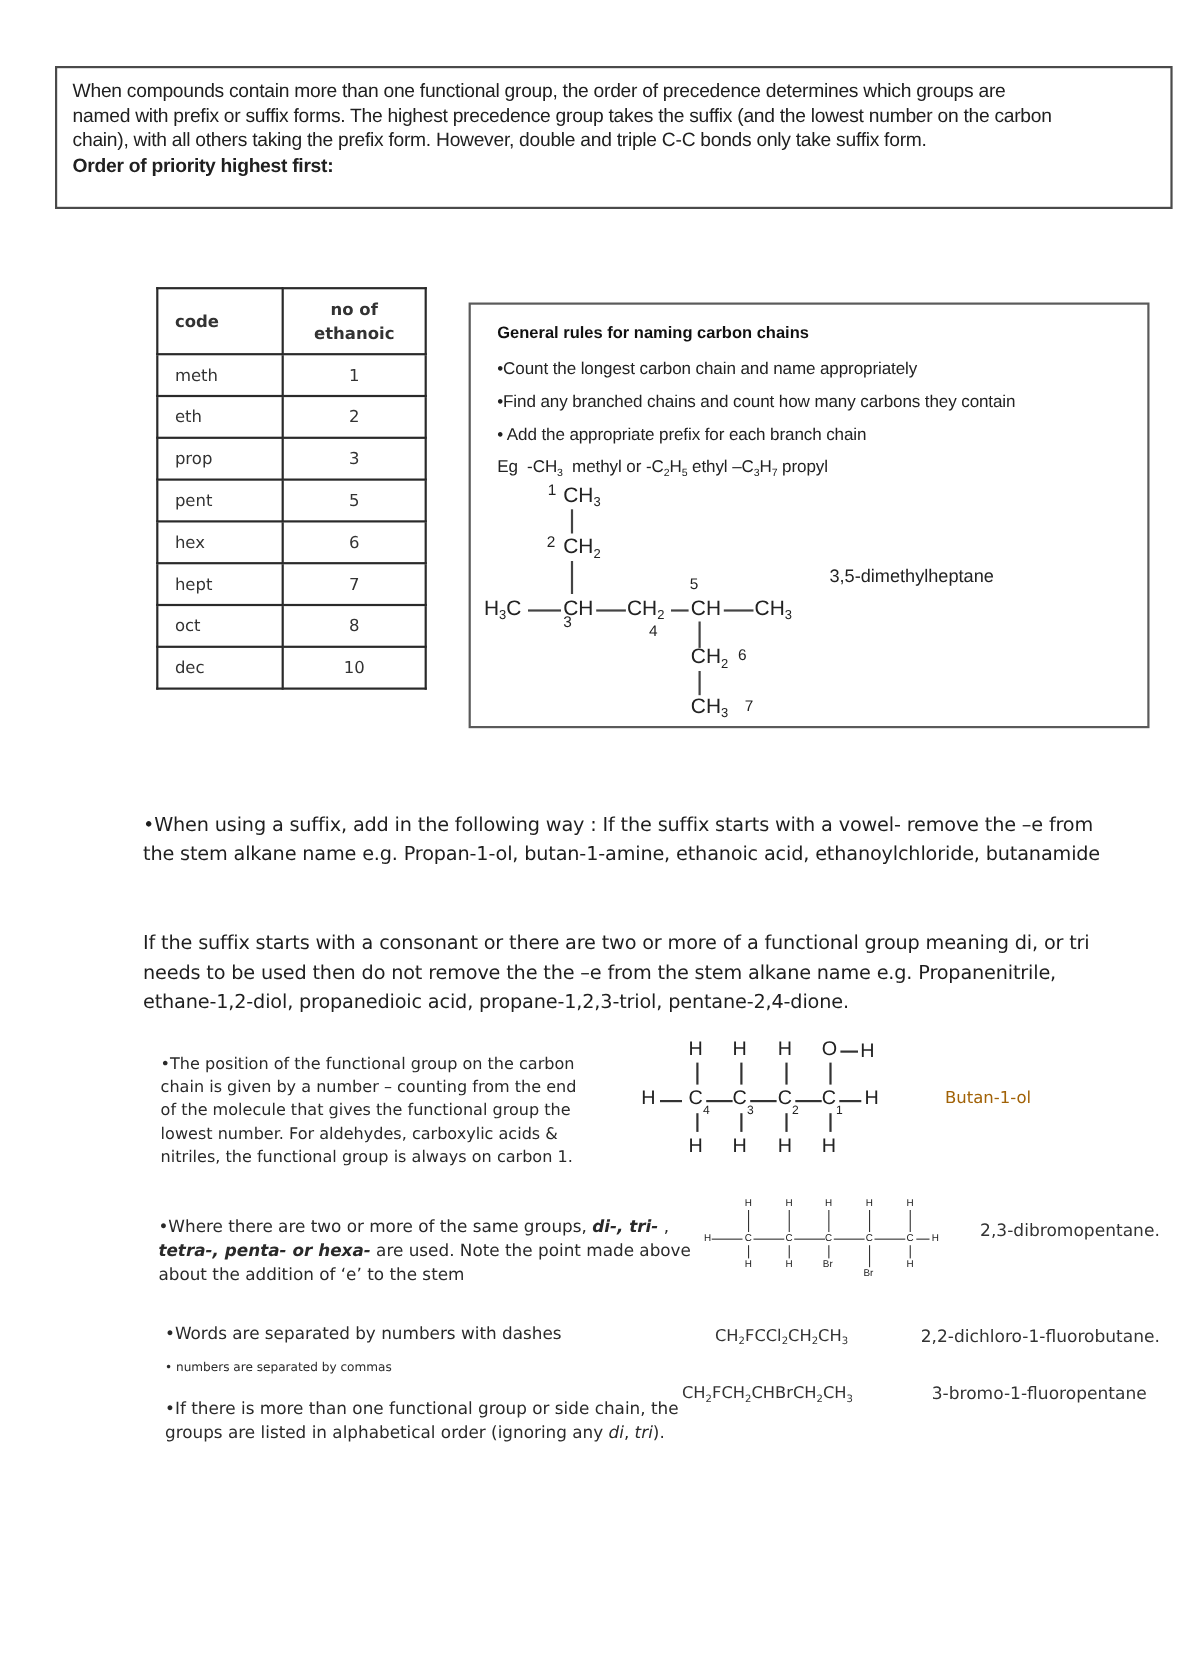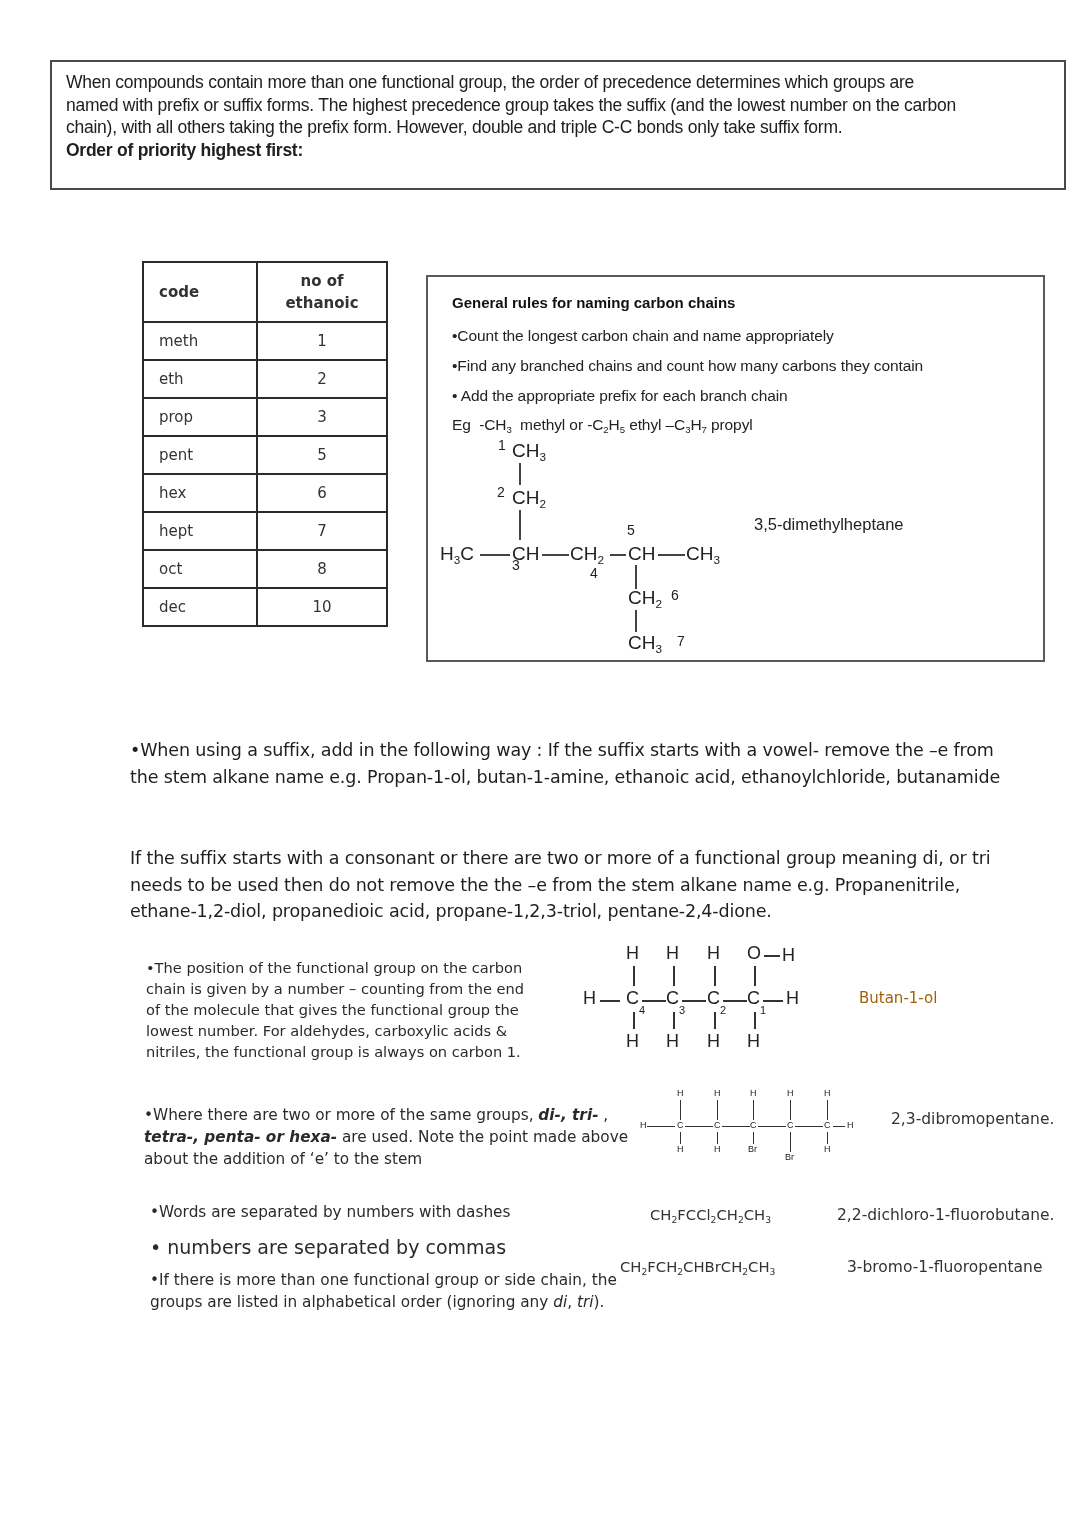--- a/index.html
+++ b/index.html
@@ -250,21 +250,21 @@
     <span class="abs lw-sm" style="left: 189px; top: 2px;">H</span>
     <div class="abs" style="left: 192px; top: 14px; width: 1px; height: 20px; background: rgb(51, 51, 51);"></div>
     <div class="abs" style="left: 192px; top: 46px; width: 1px; height: 12px; background: rgb(51, 51, 51);"></div>
     <span class="abs lw-sm" style="left: 189px; top: 58px;">H</span>
     <div class="abs" style="left: 198px; top: 40px; width: 12px; height: 1px; background: rgb(51, 51, 51);"></div>
     <span class="abs lw-sm" style="left: 212px; top: 34px;">H</span>
   </div>
 <div class="abs cal" style="left:891px;top:1110px;font-size:15.5px;color:#333;">2,3-dibromopentane.</div>
 
 <div class="abs cal" style="left:150px;top:1203px;font-size:15.3px;color:#2a2a2a;">•Words are separated by numbers with dashes</div>
-<div class="abs cal" style="left:150px;top:1236px;font-size:19px;color:#2a2a2a;">• numbers are separated by commas</div>
+<div class="abs cal" style="left:150px;top:1236px;font-size:11px;color:#2a2a2a;">• numbers are separated by commas</div>
 <div class="abs cal" style="left:150px;top:1269px;font-size:15.3px;line-height:22px;color:#2a2a2a;">
   <div>•If there is more than one functional group or side chain, the</div>
   <div><span>groups are listed in alphabetical order (ignoring any </span><i>di</i><span>, </span><i>tri</i><span>).</span></div>
 </div>
 
 <div class="abs cal" style="left:650px;top:1206px;font-size:14.8px;color:#333;" id="formula-0"><span>CH</span><sub>2</sub><span>FCCl</span><sub>2</sub><span>CH</span><sub>2</sub><span>CH</span><sub>3</sub></div>
 <div class="abs cal" style="left:837px;top:1206px;font-size:15.5px;color:#333;">2,2-dichloro-1-fluorobutane.</div>
 <div class="abs cal" style="left:620px;top:1258px;font-size:14.8px;color:#333;" id="formula-1"><span>CH</span><sub>2</sub><span>FCH</span><sub>2</sub><span>CHBrCH</span><sub>2</sub><span>CH</span><sub>3</sub></div>
 <div class="abs cal" style="left:847px;top:1258px;font-size:15.5px;color:#333;">3-bromo-1-fluoropentane</div>
 

